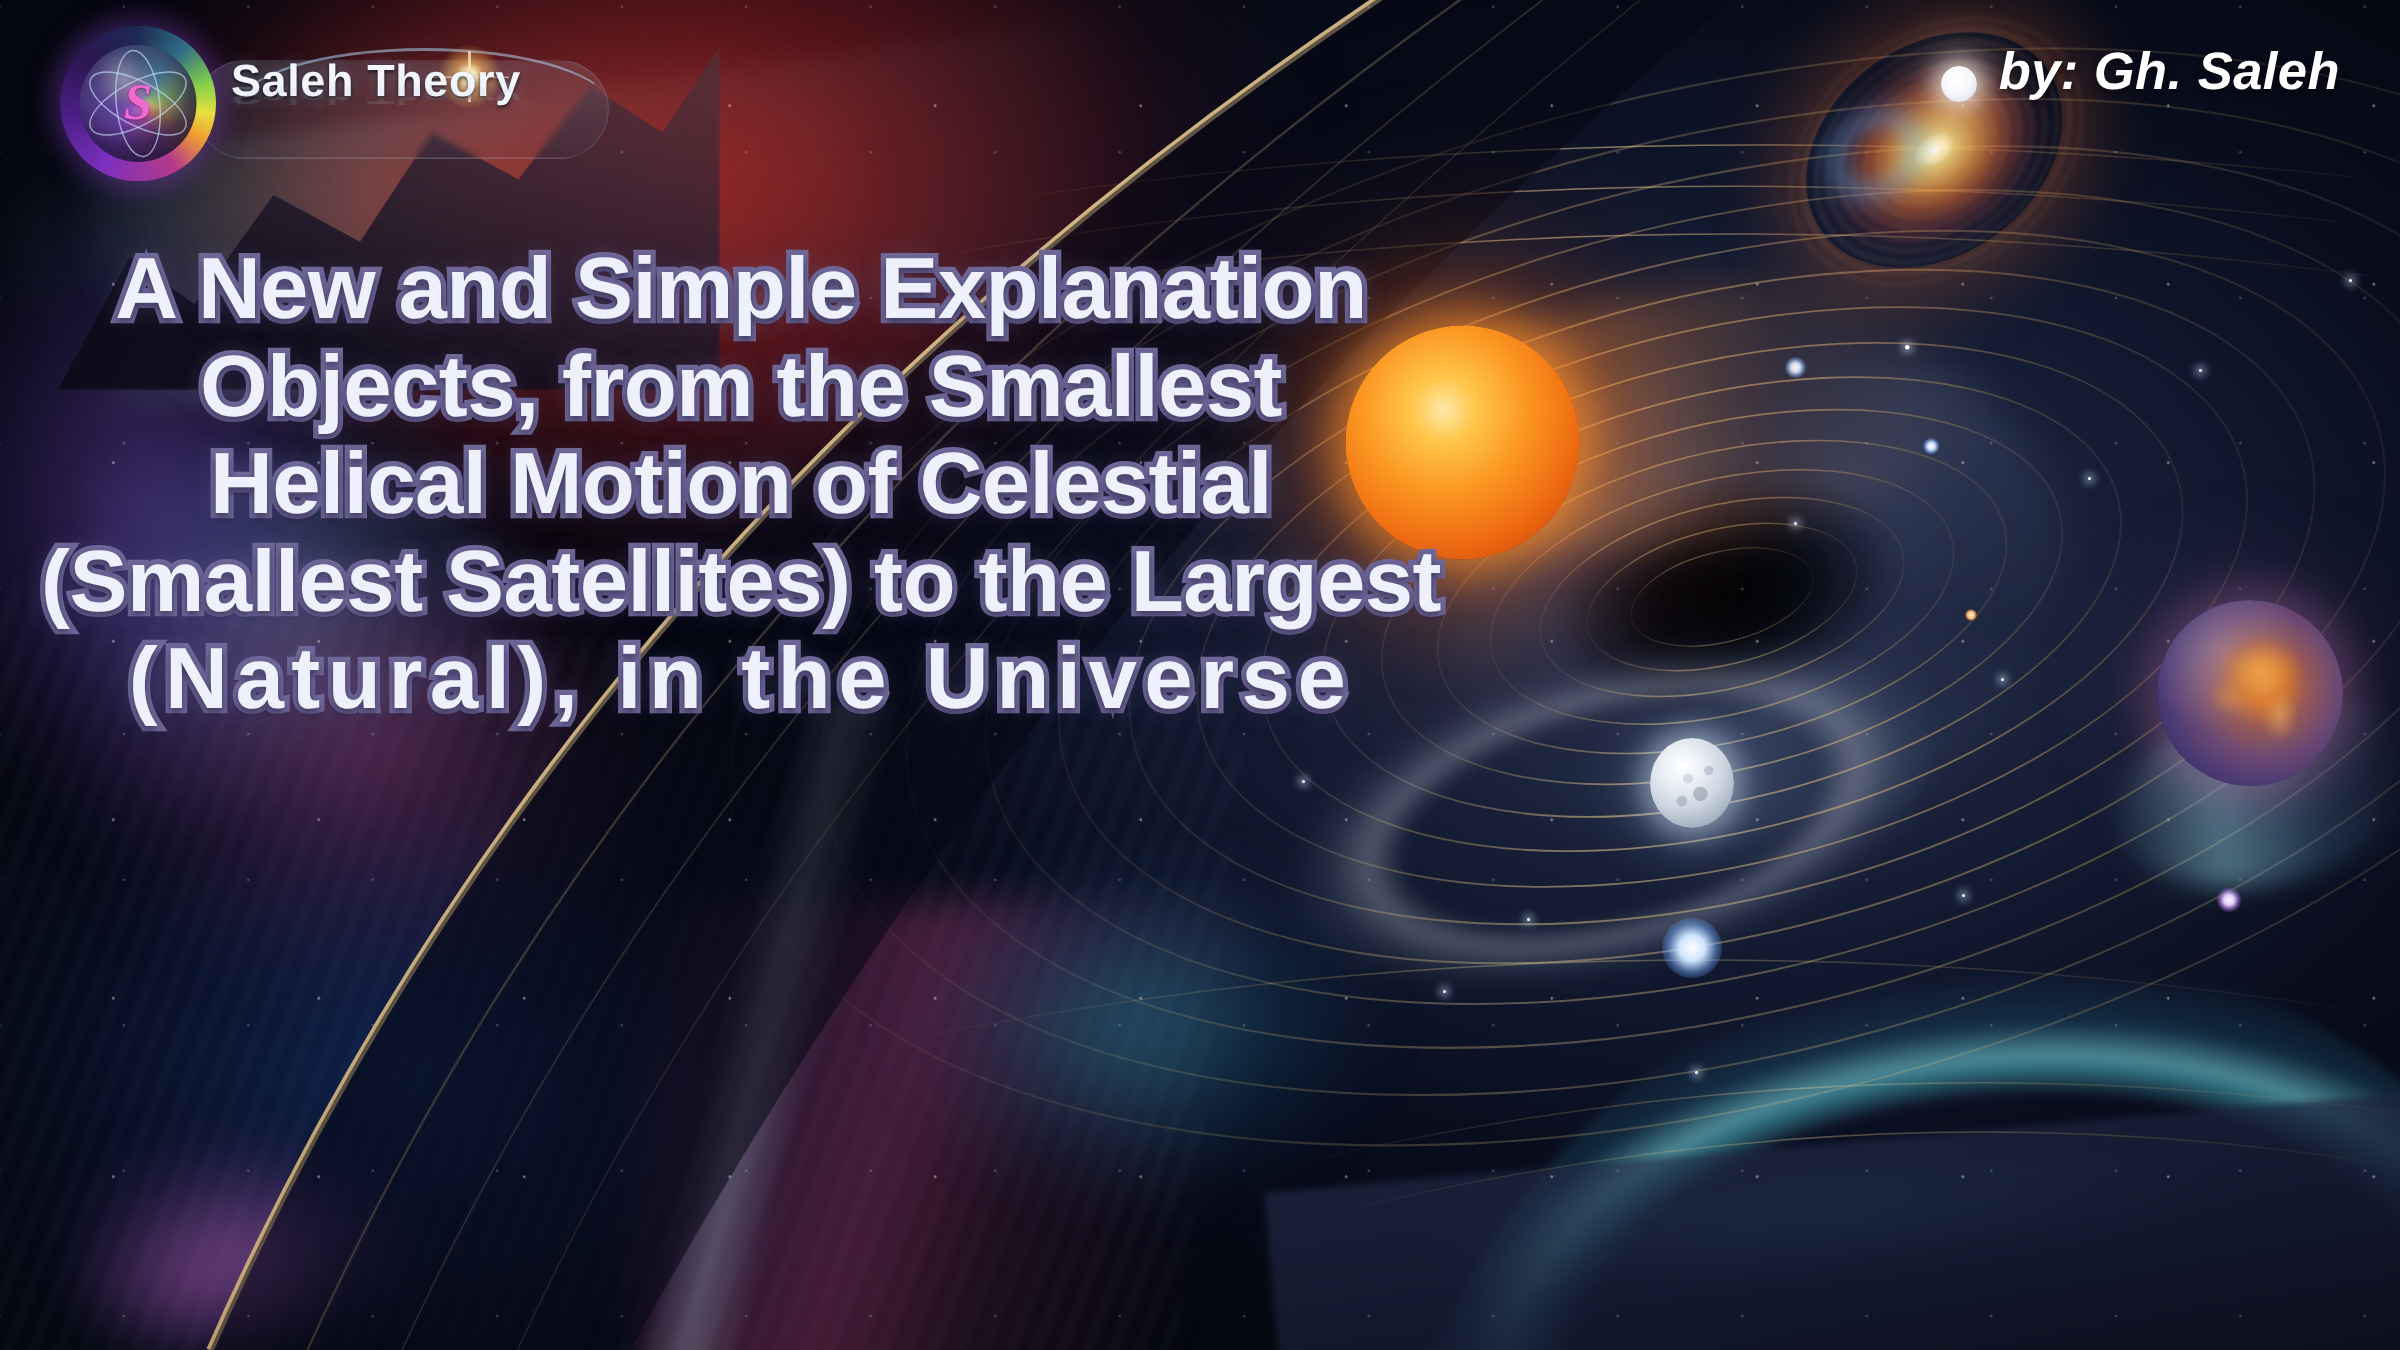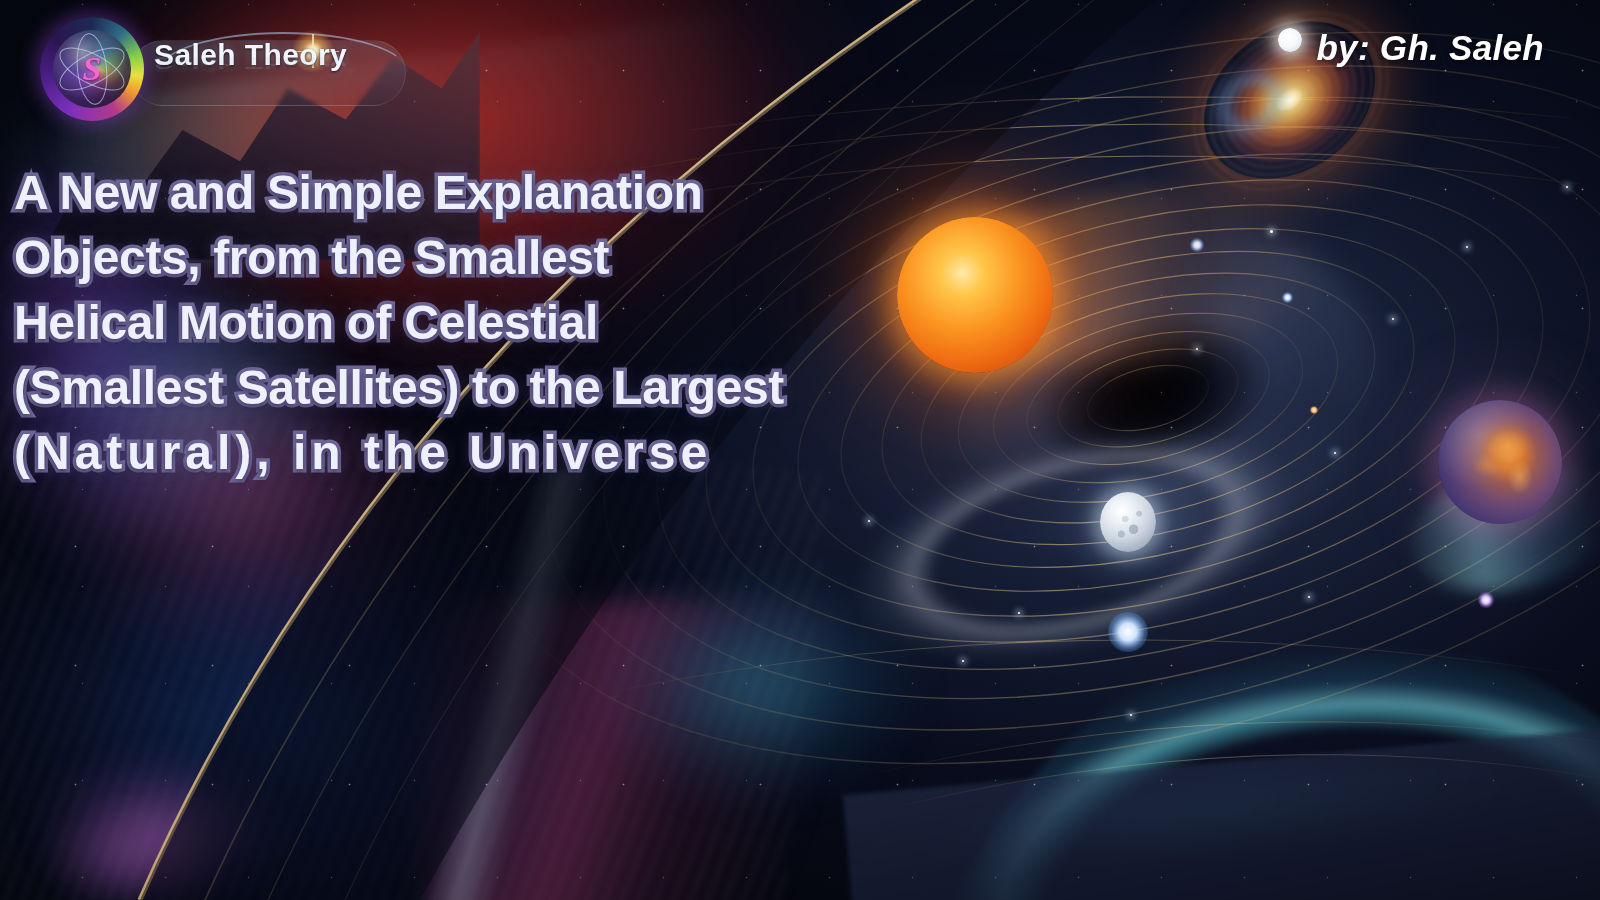--- a/index.html
+++ b/index.html
@@ -382,23 +382,23 @@
     transform:scaleY(-0.55);
     transform-origin:top center;
     margin-top:0px;
     line-height:1.02;
     white-space:nowrap;
     filter:blur(0.6px);
   }
 
   
   #byline {
-    position:absolute; right:56px; top:28px;
+    position:absolute; right:40px; top:28px;
     z-index:30;
-    display:flex; align-items:flex-start; gap:14px;
+    display:flex; align-items:flex-end; gap:14px;
   }
   .byline-dot {
     width:24px; height:24px; border-radius:50%;
     background:radial-gradient(circle at 42% 38%, #ffffff 0%, #f6f8fb 48%, #dfe6ef 76%, #c3cdd9 100%);
     box-shadow:0 0 14px 5px rgba(255,250,240,0.70), 0 0 34px 14px rgba(255,220,180,0.28);
     flex:none;
   }
   .byline-text {
     font-size:35px; font-style:italic; font-weight:bold;
     color:#ffffff; letter-spacing:0.3px;
@@ -406,31 +406,32 @@
     white-space:nowrap;
   }
 
   
   #title-block {
     position:absolute; left:14px; top:160px;
     width:960px;
     z-index:25;
   }
   .title-line {
-    font-size:48px;
+    font-size:58px;
     font-weight:bold;
     line-height:65px;
     color:#eef1fc;
     white-space:nowrap;
     letter-spacing:-0.4px;
     -webkit-text-stroke:7px #6f6897;
     paint-order:stroke fill;
     text-shadow:
       0 3px 6px rgba(20,12,40,0.55),
       0 0 16px rgba(120,110,175,0.45);
+    text-align: center;
   }
   .title-line.wide { letter-spacing:5.0px; }
 
   
   .dust {
     position:absolute; inset:0;
     background-image:
       radial-gradient(circle, rgba(255,255,255,0.85) 0.6px, rgba(0,0,0,0) 1.2px),
       radial-gradient(circle, rgba(200,225,255,0.55) 0.5px, rgba(0,0,0,0) 1.1px);
     background-size:137px 119px, 83px 97px;

